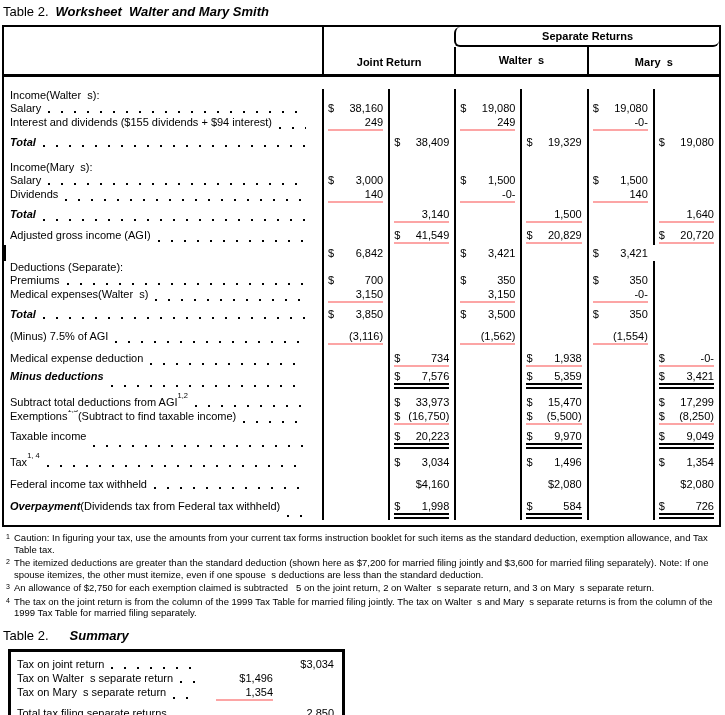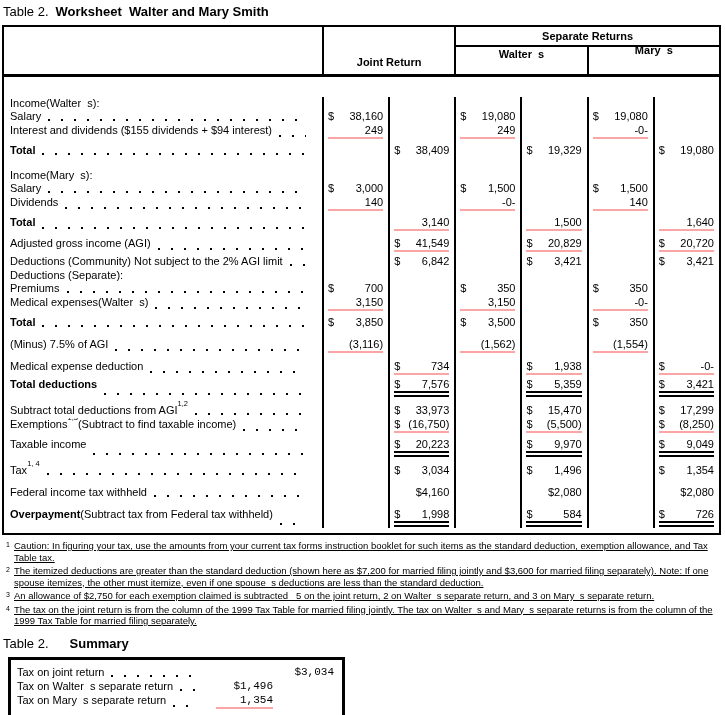--- a/index.html
+++ b/index.html
@@ -1,67 +1,67 @@
 <!DOCTYPE html>
 <html><head>
 <meta charset="utf-8">
 <style>
   html,body{margin:0;padding:0;background:#fff;}
   body{width:725px;height:715px;overflow:hidden;color:#000;
        font-family:"Liberation Sans",sans-serif;}
   .page{position:relative;width:725px;height:715px;}
-  .b{font-weight:bold;}
+  .b{font-weight:bold;font-style:italic;}
 
   
   .title{font-size:13px;margin:4px 0 6px 3px;white-space:nowrap;}
   .title .b{margin-left:7px;}
   .s-title{font-size:13px;margin:9px 0 6px 3px;white-space:nowrap;}
   .s-title .b{margin-left:21px;}
 
   
   .tbl{margin-left:2px;width:719px;border:2px solid #000;box-sizing:border-box;}
   .hdr{display:grid;grid-template-columns:318px repeat(6,1fr);
        grid-template-rows:20px 27px;border-bottom:3px solid #000;
        font-weight:bold;font-size:11px;}
   .h-blank{grid-column:1;grid-row:1/3;}
   .h-joint{grid-column:2/4;grid-row:1/3;border-left:2px solid #000;
        display:flex;align-items:flex-end;justify-content:center;padding-bottom:6px;}
   .h-sep{grid-column:4/8;grid-row:1;border-left:2px solid #000;border-bottom:2px solid #000;
-       display:flex;align-items:center;justify-content:center;}
+       display:flex;align-items:center;justify-content:center;border-radius:6px;}
   .h-w{grid-column:4/6;grid-row:2;border-left:2px solid #000;
-       display:flex;align-items:flex-end;justify-content:center;padding-bottom:14px;}
+       display:flex;align-items:flex-end;justify-content:center;padding-bottom:8px;}
   .h-m{grid-column:6/8;grid-row:2;border-left:2px solid #000;
-       display:flex;align-items:flex-end;justify-content:center;padding-bottom:18px;}
-
-  .tbody{padding-top:20px;padding-bottom:5px;}
+       display:flex;align-items:flex-end;justify-content:center;padding-bottom:6px;}
+
+  .tbody{padding-top:12px;padding-bottom:5px;}
   .row{display:grid;grid-template-columns:318px repeat(6,1fr);
        font-size:11px;line-height:13px;}
   .cell{padding-top:var(--pt,0px);min-height:13px;box-sizing:border-box;}
   .lc{padding-left:6px;display:flex;white-space:nowrap;overflow:hidden;}
   .vc{border-left:2px solid #000;display:flex;}
   .amt{flex:1;display:flex;align-items:flex-end;margin:0 5px 1px 4px;}
   .amt.sb{justify-content:space-between;}
   .amt.fe{justify-content:flex-end;}
   .amt.u1{border-bottom:2px solid #fca5a5;}
   .amt.u2{border-bottom:6px double #000;}
   .lead{flex:1 1 auto;min-width:0;height:2px;align-self:flex-end;margin:0 16px 3px 7px;
        background:repeating-linear-gradient(to right,#000 0 2px,transparent 2px 13px);}
   sup.sup{font-size:7.5px;line-height:0;vertical-align:4px;}
 
   
-  .fns{margin:5px 3px 0 3px;font-size:9.5px;line-height:11.5px;text-decoration:underline;}
+  .fns{margin:5px 3px 0 3px;font-size:9.5px;line-height:11.5px;}
   .fn{position:relative;padding-left:11px;margin-top:2px;}
   .fn .mk{position:absolute;left:3px;top:-1px;font-size:7px;}
 
   
   .sbox{margin-left:8px;width:337px;border:3px solid #000;box-sizing:border-box;
        padding:6px 6px 8px 6px;font-size:11px;line-height:13px;}
   .srow{display:grid;grid-template-columns:1fr 61px 61px;}
   .sc{display:flex;min-height:14px;}
-  .sc .amt{margin:0 2px 1px 2px;font-family:Liberation Mono, monospace;}
+  .sc .amt{margin:0 2px 1px 2px;}
 </style>
 </head>
 <body>
 
 <div class="page">
 
   <div class="title">
     <span>Table 2.</span><span class="b">Worksheet &nbsp;Walter and Mary Smith</span>
   </div>
 
@@ -270,24 +270,20 @@
           </div>
           <div class="cell vc"></div>
           <div class="cell vc">
             <div class="amt sb u1">
               <span class="cur">$</span>
               <span class="num">20,720</span>
             </div>
           </div>
         </div>
         <div class="row" style="--pt: 2px;">
-          <div class="cell lc">
-            <span class="lt">Deductions (Community) Not subject to the 2% AGI limit</span>
-            <span class="lead"></span>
-          </div>
           <div class="cell vc"></div>
           <div class="cell vc">
             <div class="amt sb">
               <span class="cur">$</span>
               <span class="num">6,842</span>
             </div>
           </div>
           <div class="cell vc"></div>
           <div class="cell vc">
             <div class="amt sb">
@@ -438,21 +434,21 @@
           <div class="cell vc"></div>
           <div class="cell vc">
             <div class="amt sb u1">
               <span class="cur">$</span>
               <span class="num">-0-</span>
             </div>
           </div>
         </div>
         <div class="row" style="--pt: 2px;">
           <div class="cell lc">
-            <span class="lt b">Total deductions</span>
+            <span class="lt b">Minus deductions</span>
             <span class="lead"></span>
           </div>
           <div class="cell vc"></div>
           <div class="cell vc">
             <div class="amt sb u2">
               <span class="cur">$</span>
               <span class="num">7,576</span>
             </div>
           </div>
           <div class="cell vc"></div>
@@ -602,21 +598,21 @@
           <div class="cell vc"></div>
           <div class="cell vc">
             <div class="amt fe">
               <span class="num">$2,080</span>
             </div>
           </div>
         </div>
         <div class="row" style="--pt: 8px;">
           <div class="cell lc">
             <span class="lt b">Overpayment</span>
-            <span class="post"> (Subtract tax from Federal tax withheld)</span>
+            <span class="post"> (Dividends tax from Federal tax withheld)</span>
             <span class="lead"></span>
           </div>
           <div class="cell vc"></div>
           <div class="cell vc">
             <div class="amt sb u2">
               <span class="cur">$</span>
               <span class="num">1,998</span>
             </div>
           </div>
           <div class="cell vc"></div>

